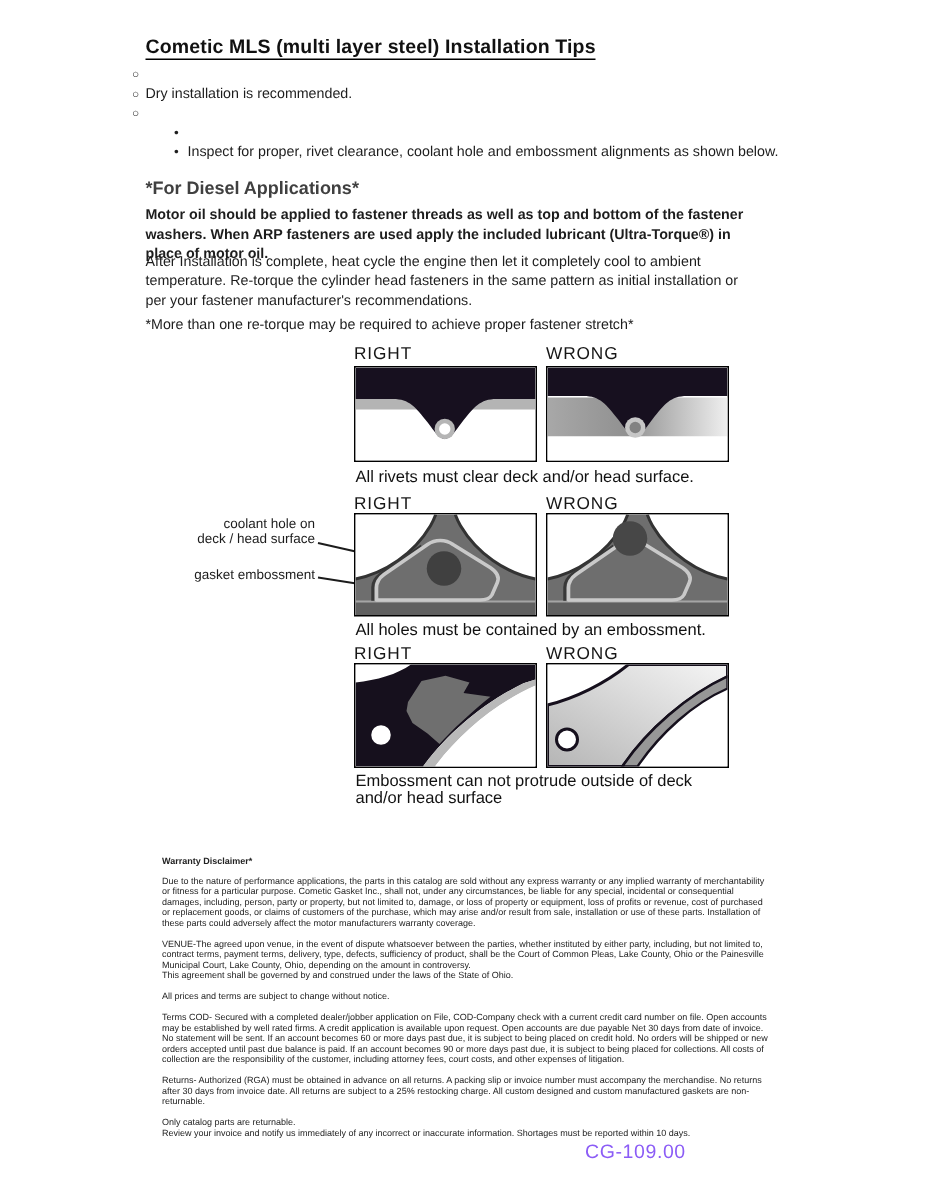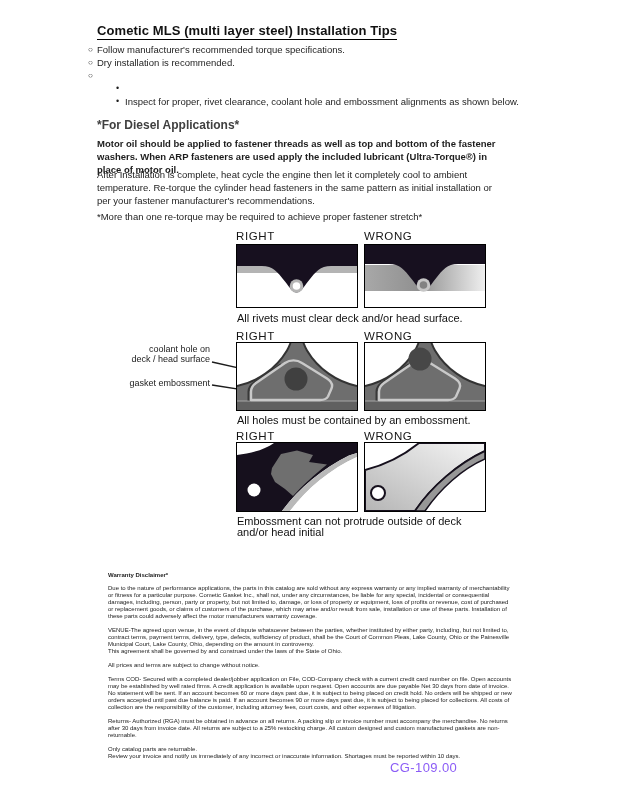--- a/index.html
+++ b/index.html
@@ -30,21 +30,20 @@
 </head>
 <body>
 
 <div id="page">
 
   <div class="abs title">Cometic MLS (multi layer steel) Installation Tips</div>
 
   <div class="abs bullets">
     <div class="brow">
       <span class="bm">○</span>
-      <span>Follow manufacturer's recommended torque specifications.</span>
     </div>
     <div class="brow">
       <span class="bm">○</span>
       <span>Dry installation is recommended.</span>
     </div>
     <div class="brow">
       <span class="bm">○</span>
     </div>
     <div class="brow l2">
       <span class="bm">•</span>
@@ -156,21 +155,21 @@
         </linearGradient>
       </defs>
       <rect width="120" height="68" fill="#ffffff"></rect>
       <path d="M0,68 L0,27 C18,22.5 38,13 54,0 L120,0 L120,8 C93,20.5 66,44 50,68 Z" fill="url(#g3)" stroke="#16101d" stroke-width="2"></path>
       <path d="M120,8 C93,20.5 66,44 50,68 L60,68 C75,46 97,26 120,16 Z" fill="#979797" stroke="#16101d" stroke-width="1.6"></path>
       <circle cx="13" cy="50" r="7" fill="#ffffff" stroke="#16101d" stroke-width="2"></circle>
     </svg>
   </div>
   <div class="abs caption" style="left:237px;top:516px;">
     <div>Embossment can not protrude outside of deck</div>
-    <div>and/or head initial</div>
+    <div>and/or head surface</div>
   </div>
 
   <div class="abs fineprint">
     <div class="fp-head">Warranty Disclaimer*</div>
     <p>Due to the nature of performance applications, the parts in this catalog are sold without any express warranty or any implied warranty of merchantability or fitness for a particular purpose.  Cometic Gasket Inc., shall not, under any circumstances, be liable for any special, incidental or consequential damages, including, person, party or property, but not limited to, damage, or loss of property or equipment, loss of profits or revenue, cost of purchased or replacement goods, or claims of customers of the purchase, which may arise and/or result from sale, installation or use of these parts.  Installation of these parts could adversely affect the motor manufacturers warranty coverage.</p>
     <p>VENUE-The agreed upon venue, in the event of dispute whatsoever between the parties, whether instituted by either party, including, but not limited to, contract terms, payment terms, delivery, type, defects, sufficiency of product, shall be the Court of Common Pleas, Lake County, Ohio or the Painesville Municipal Court, Lake County, Ohio, depending on the amount in controversy.
 This agreement shall be governed by and construed under the laws of the State of Ohio.</p>
     <p>All prices and terms are subject to change without notice.</p>
     <p>Terms COD- Secured with a completed dealer/jobber application on File, COD-Company check with a current credit card number on file.  Open accounts may be established by well rated firms.  A credit application is available upon request.  Open accounts are due payable Net 30 days from date of invoice.  No statement will be sent.  If an account becomes 60 or more days past due, it is subject to being placed on credit hold.  No orders will be shipped or new orders accepted until past due balance is paid.  If an account becomes 90 or more days past due, it is subject to being placed for collections.  All costs of collection are the responsibility of the customer, including attorney fees, court costs, and other expenses of litigation.</p>
     <p>Returns- Authorized (RGA) must be obtained in advance on all returns.  A packing slip or invoice number must accompany the merchandise.  No returns after 30 days from invoice date.  All returns are subject to a 25% restocking charge.  All custom designed and custom manufactured gaskets are non-returnable.</p>

